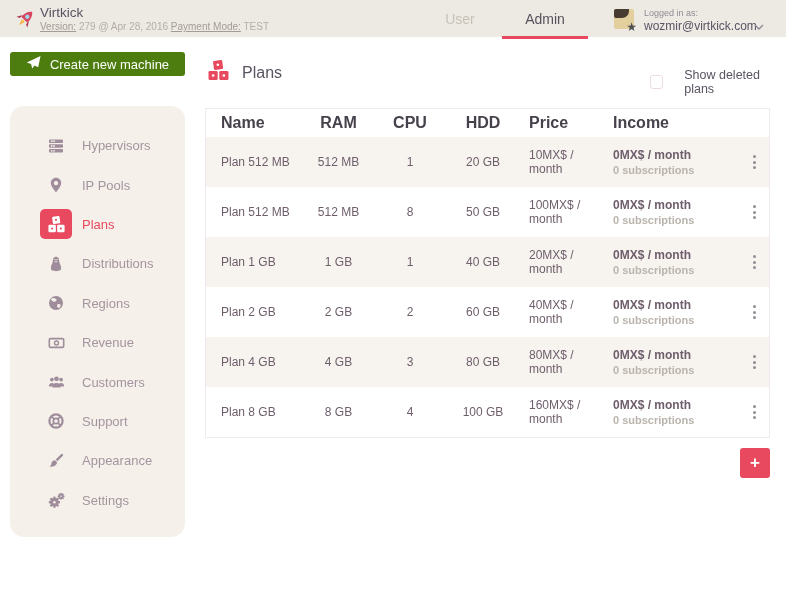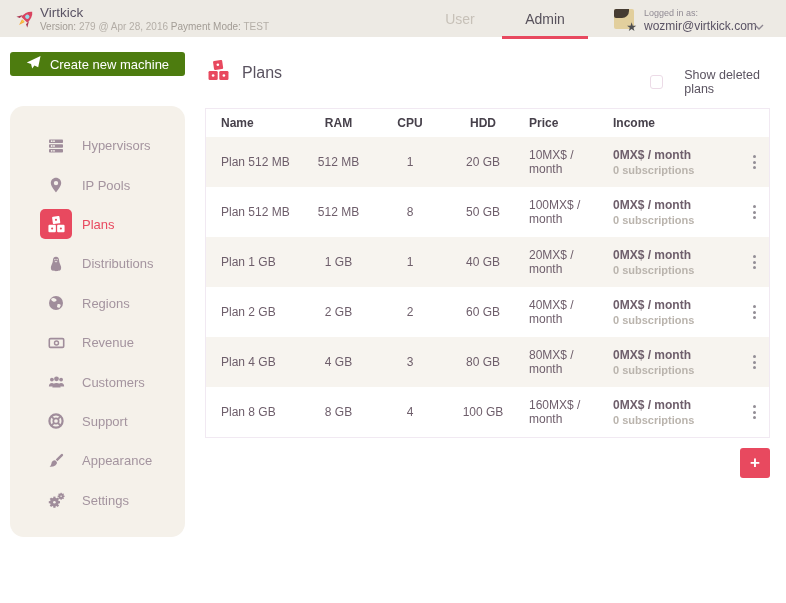--- a/index.html
+++ b/index.html
@@ -4,21 +4,21 @@
 <style>
   html,body{margin:0;padding:0;background:#fff;}
   .screen{position:relative;width:786px;height:603px;background:#ffffff;overflow:hidden;
           font-family:"Liberation Sans", sans-serif;-webkit-font-smoothing:antialiased;}
 
   
   .topbar{position:absolute;left:0;top:0;width:786px;height:37px;background:#edeae4;}
   .logo{position:absolute;left:11px;top:6px;width:27px;height:27px;}
   .brand{position:absolute;left:40px;top:5px;font-size:13.5px;color:#5a5364;}
   .version-line{position:absolute;left:40px;top:21px;font-size:10px;color:#b4aea7;white-space:nowrap;}
-  .version-line .lbl{color:#a29c95;}
+  .version-line .lbl{color:#a29c95;text-decoration:underline;}
   .tab{position:absolute;top:0;height:36px;width:86px;text-align:center;line-height:38px;
        font-size:14px;cursor:pointer;}
   .tab-user{left:417px;color:#c7c1b8;}
   .tab-admin{left:502px;color:#57515b;border-bottom:3px solid #e8495f;}
   .avatar{position:absolute;left:614px;top:9px;width:20px;height:20px;border-radius:2px;
           background:#e2cf9d;overflow:visible;}
   .avatar .hair{position:absolute;top:0;left:0;width:15px;height:9px;background:#463c32;
           border-radius:2px 0 7px 2px;}
   .avatar .star{position:absolute;right:-3px;bottom:-4px;font-size:12px;color:#4f4f52;line-height:1;}
   .logged-as{position:absolute;left:644px;top:8px;font-size:9px;color:#918b94;}
@@ -41,21 +41,21 @@
   
   .page-head{position:absolute;left:207px;top:60px;display:flex;align-items:center;gap:12px;}
   .page-title{font-size:16px;color:#5a5360;}
   .show-deleted{position:absolute;left:650px;top:68px;display:flex;align-items:center;gap:21px;}
   .show-deleted input{appearance:none;-webkit-appearance:none;width:14px;height:14px;margin:0;
       border:1px solid #ecdbe7;border-radius:3px;background:#fff;cursor:pointer;}
   .show-deleted label{font-size:12.5px;color:#5a5360;}
 
   .plans-table{position:absolute;left:205px;top:108px;width:565px;border:1px solid #f1e9f2;
       box-sizing:border-box;background:#fff;}
-  .thead{display:flex;align-items:center;height:28px;font-size:12px;font-weight:bold;color:#47414b;}
+  .thead{display:flex;align-items:center;height:28px;font-size:16px;font-weight:bold;color:#47414b;}
   .trow{display:flex;align-items:center;height:50px;font-size:12px;color:#6e5e6b;}
   .tbody .trow:nth-child(odd){background:#f7f4ef;}
   .c-name{flex:0 0 95px;padding-left:15px;box-sizing:border-box;}
   .c-ram{flex:0 0 75px;text-align:center;}
   .c-cpu{flex:0 0 68px;text-align:center;}
   .c-hdd{flex:0 0 78px;text-align:center;}
   .c-price{flex:0 0 86px;padding-left:7px;box-sizing:border-box;}
   .c-income{flex:0 0 130px;padding-left:5px;box-sizing:border-box;}
   .c-menu{flex:0 0 33px;display:flex;justify-content:center;}
   .income-main{font-weight:bold;line-height:15px;}

